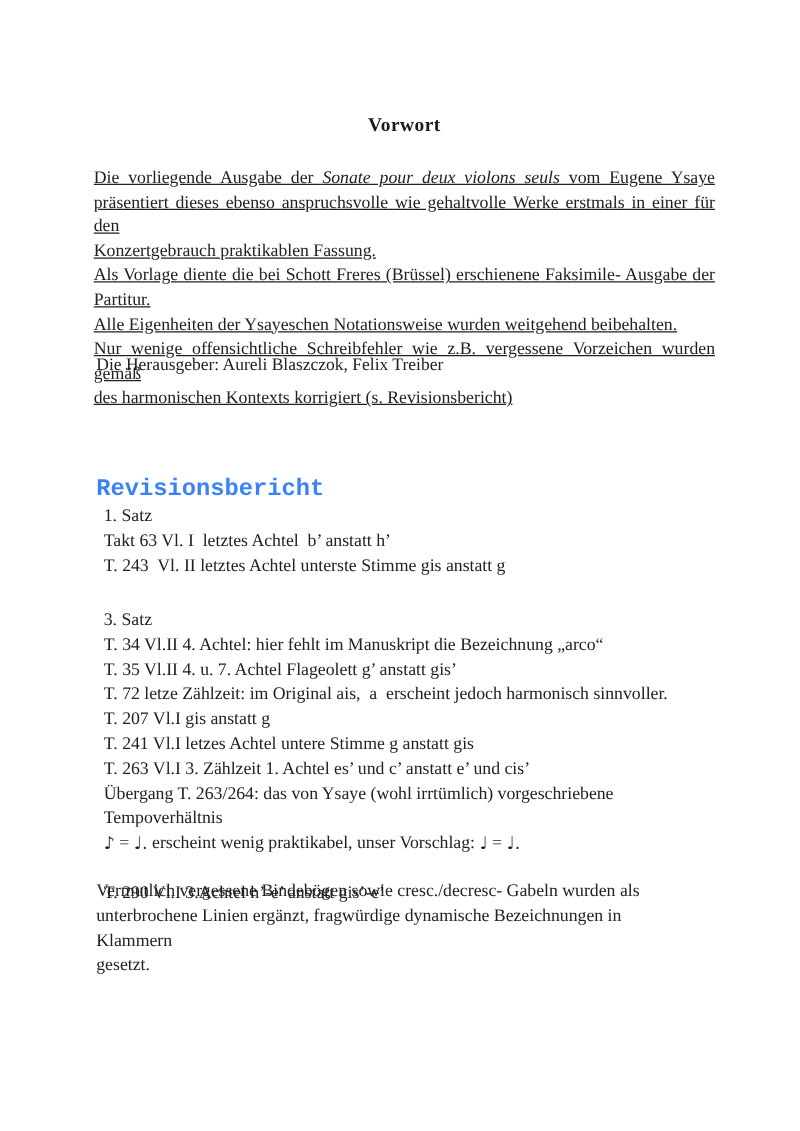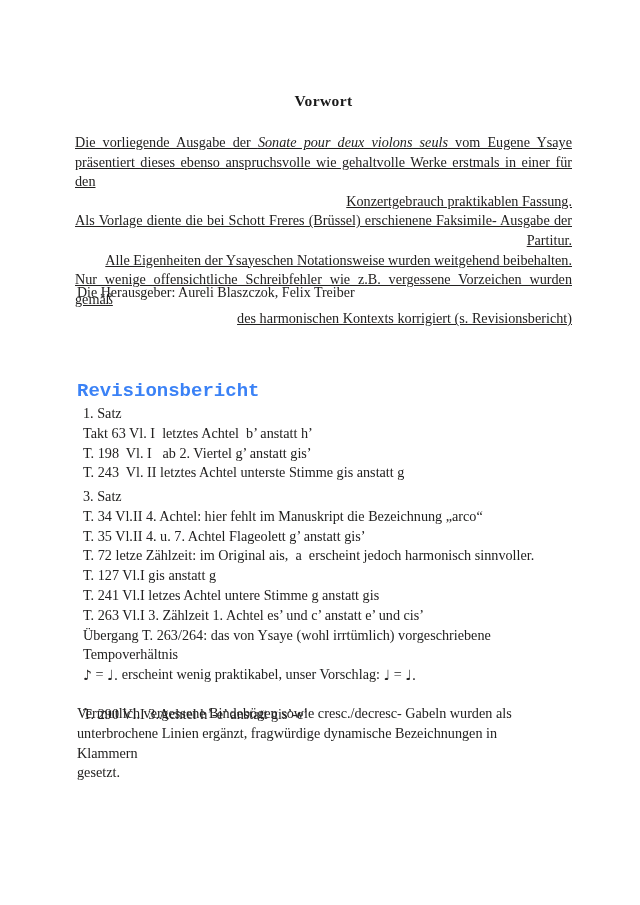--- a/index.html
+++ b/index.html
@@ -41,21 +41,21 @@
   }
   .foreword p {
     margin: 0;
     text-decoration: underline;
   }
   .just {
     text-align: justify;
     text-align-last: justify;
   }
   .flow {
-    text-align: right;
+    text-align: left;
   }
   .ital {
     font-style: italic;
   }
   .editors {
     position: absolute;
     left: 77px;
     top: 283px;
     font-size: 14px;
     line-height: 19.6px;
@@ -127,30 +127,29 @@
     <p class="flow">des harmonischen Kontexts korrigiert (s. Revisionsbericht)</p>
   </div>
 
   <div class="editors">Die Herausgeber: Aureli Blaszczok, Felix Treiber</div>
 
   <div class="rev-heading">Revisionsbericht</div>
 
   <div class="rev-block" id="movement-1">
     <div class="line">1. Satz</div>
     <div class="line">Takt 63 Vl. I  letztes Achtel  b’ anstatt h’</div>
-    <div class="line">T. 198  Vl. I   ab 2. Viertel g’ anstatt gis’</div>
     <div class="line">T. 243  Vl. II letztes Achtel unterste Stimme gis anstatt g</div>
   </div>
 
   <div class="rev-block" id="movement-3">
     <div class="line">3. Satz</div>
     <div class="line">T. 34 Vl.II 4. Achtel: hier fehlt im Manuskript die Bezeichnung „arco“</div>
     <div class="line">T. 35 Vl.II 4. u. 7. Achtel Flageolett g’ anstatt gis’</div>
     <div class="line">T. 72 letze Zählzeit: im Original ais,  a  erscheint jedoch harmonisch sinnvoller.</div>
-    <div class="line">T. 127 Vl.I gis anstatt g</div>
+    <div class="line">T. 207 Vl.I gis anstatt g</div>
     <div class="line">T. 241 Vl.I letzes Achtel untere Stimme g anstatt gis</div>
     <div class="line">T. 263 Vl.I 3. Zählzeit 1. Achtel es’ und c’ anstatt e’ und cis’</div>
     <div class="line">Übergang T. 263/264: das von Ysaye (wohl irrtümlich) vorgeschriebene Tempoverhältnis</div>
     <div class="line tempo-line"><span class="note-glyph">♪</span><span> = </span><span class="note-glyph">♩.</span><span> erscheint wenig praktikabel, unser Vorschlag: </span><span class="note-glyph">♩</span><span> = </span><span class="note-glyph">♩.</span></div>
     <span class="gap"></span>
     <div class="line">T. 290 Vl.I 3.Achtel h’-e’ anstatt gis’-e’</div>
   </div>
 
   <div id="closing-note">
     <div class="line">Vermutlich vergessene Bindebögen sowie cresc./decresc- Gabeln wurden als</div>

